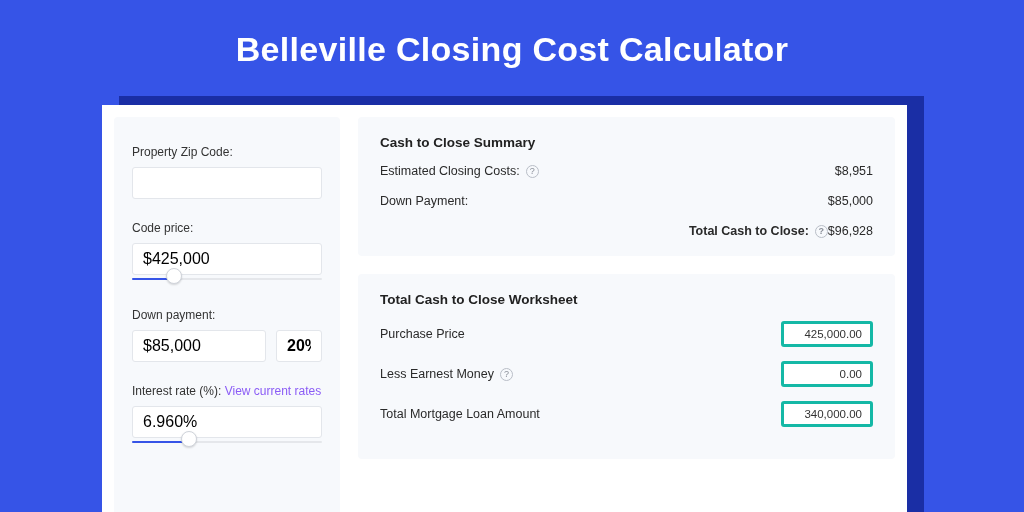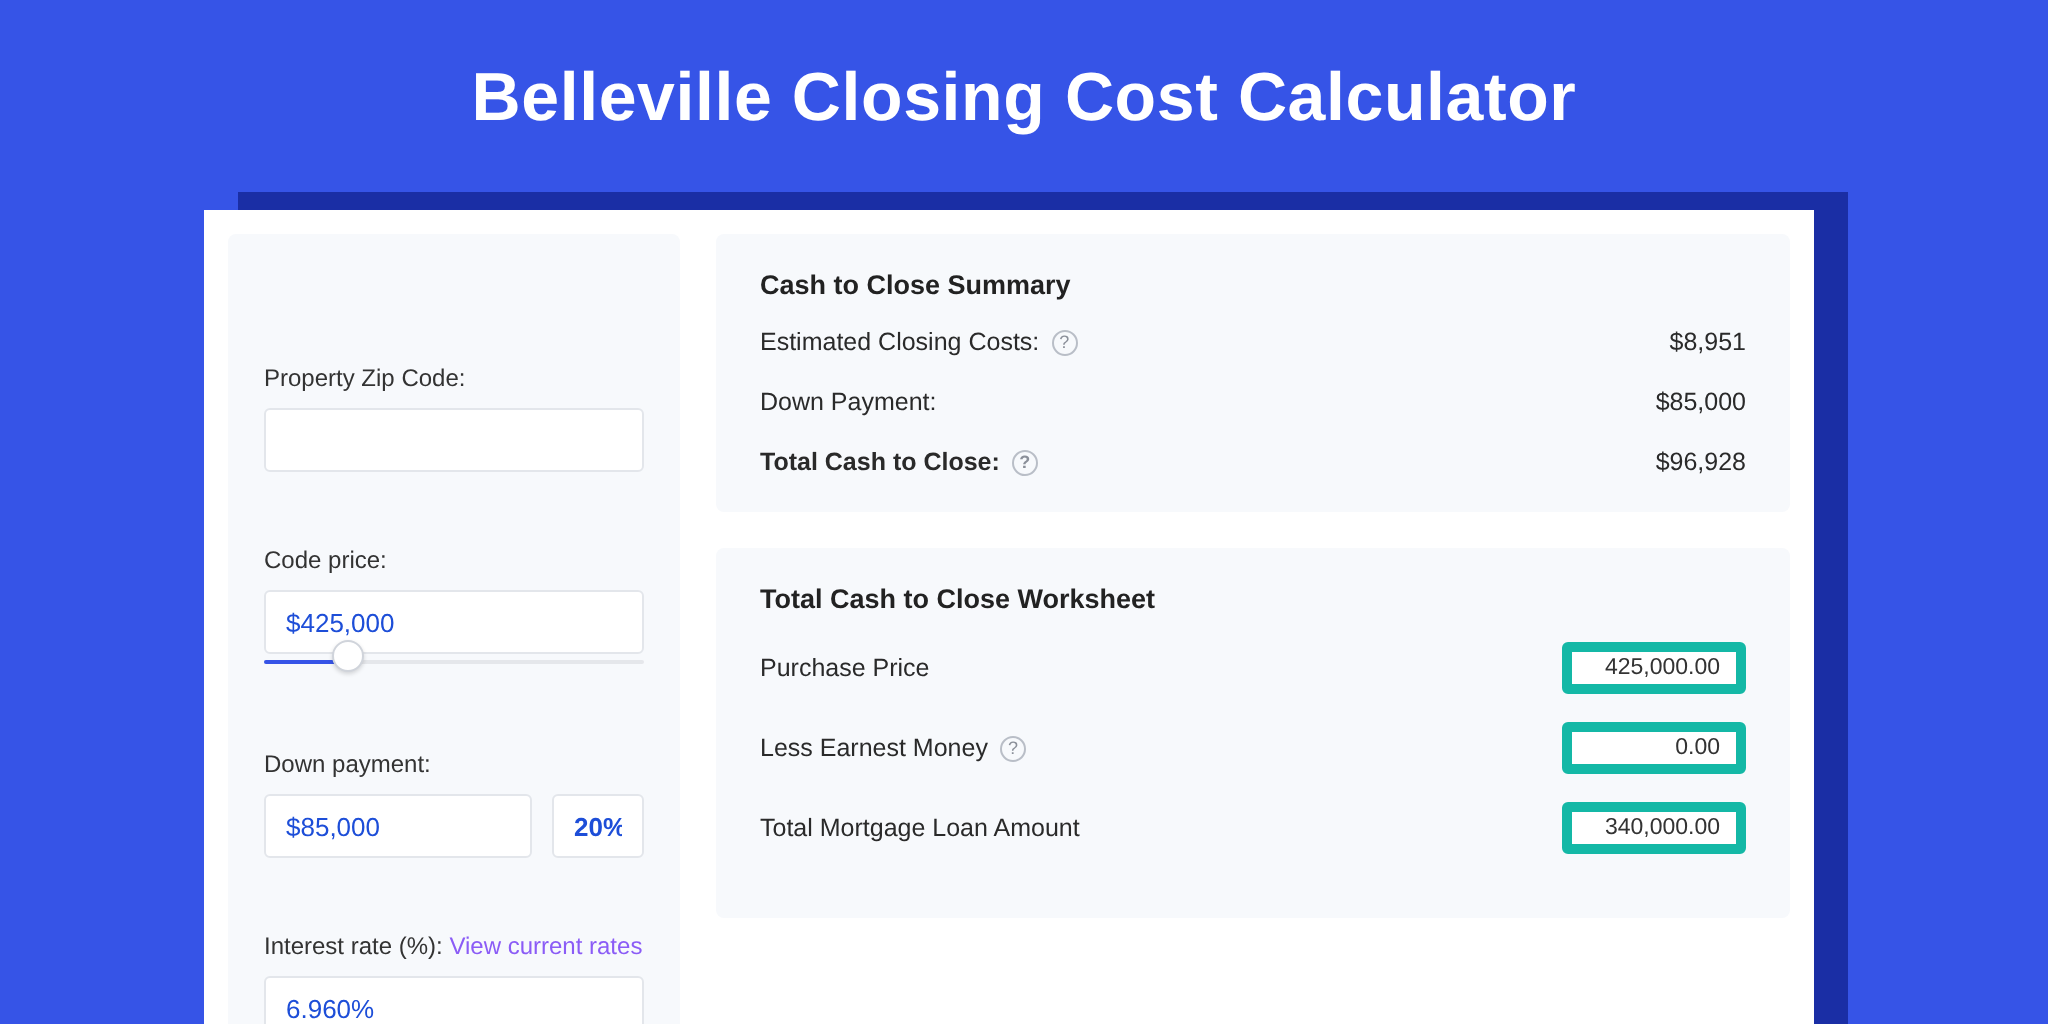--- a/index.html
+++ b/index.html
@@ -39,33 +39,32 @@
     width: 226px;
     background: #f7f9fc;
     border-radius: 4px;
     padding: 28px 18px 14px 18px;
     font-size: 12px;
   }
   .label {
     font-size: 12px;
     color: #333;
     margin-bottom: 8px;
-    margin-top: 37px;
   }
   .label a { color: #8b5cf6; text-decoration: none; }
   .field-row { display: flex; gap: 10px; }
   .input {
     width: 100%;
     height: 32px;
     border: 1px solid #e3e6eb;
     border-radius: 3px;
     background: #fff;
     padding: 0 10px;
-    font-size: 13px;
-    color: #1d4ed8;
+    font-size: 16px;
+    color: #000000;
     outline: none;
   }
   .input.short { width: 46px; text-align: center; font-weight: bold; }
   .slider-wrap { position: relative; margin: -1px 0 22px 0; height: 12px; }
   .slider-track { height: 2px; background: #e5e7eb; position: relative; top: 4px; border-radius: 2px; }
   .slider-fill { position: absolute; left: 0; top: 0; height: 2px; background: #3654e7; border-radius: 2px; }
   .slider-thumb {
     position: absolute; top: -6px; width: 16px; height: 16px; border-radius: 50%;
     background: #fff; border: 1px solid #d0d4db; box-shadow: 0 1px 2px rgba(0,0,0,.15);
     cursor: pointer;
@@ -75,36 +74,36 @@
   .panel {
     background: #f7f9fc;
     border-radius: 4px;
     padding: 18px 22px;
   }
   .panel-title { font-size: 13.5px; font-weight: 700; margin-bottom: 14px; }
   .row {
     display: flex; justify-content: space-between; align-items: center;
     font-size: 12.5px; color: #2a2a2a; margin-bottom: 16px;
   }
-  .row:last-child { margin-bottom: 0; }
+  .row:last-child { margin-bottom: 0; justify-content: flex-end; }
   .row.total { font-weight: 700; }
   .row .k { display: flex; align-items: center; gap: 6px; }
   .row .v { font-weight: 500; }
   .help-icon {
     width: 13px; height: 13px; border: 1px solid #b9bec7; border-radius: 50%;
     display: inline-flex; align-items: center; justify-content: center;
     font-size: 9px; color: #8a8f99; cursor: help; line-height: 1;
   }
   .ws-row {
     display: flex; justify-content: space-between; align-items: center;
     font-size: 12.5px; color: #2a2a2a; margin-bottom: 14px;
   }
   .ws-row .k { display: flex; align-items: center; gap: 6px; }
   .ws-input {
-    width: 92px; height: 26px; border: 5px solid #14b8a6; border-radius: 3px;
+    width: 92px; height: 26px; border: 3px solid #14b8a6; border-radius: 3px;
     background: #fff; text-align: right; padding: 0 8px; font-size: 11.5px; color: #333;
     outline: none;
   }
 </style>
 </head>
 <body>
 
 <div class="page-title">Belleville Closing Cost Calculator</div>
 
 <div class="card-shadow"></div>

